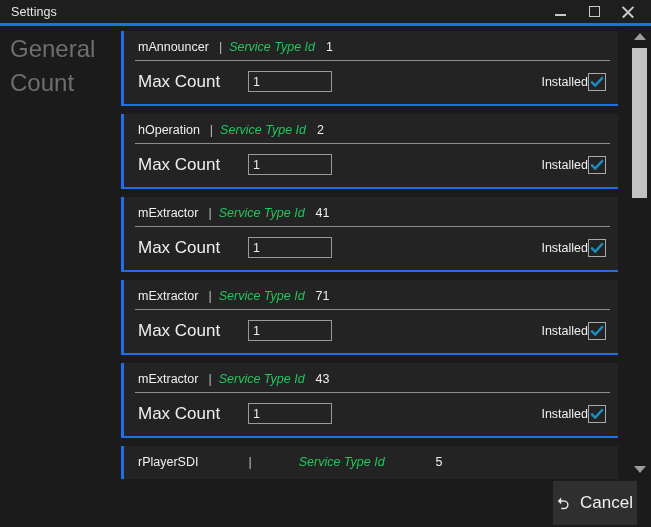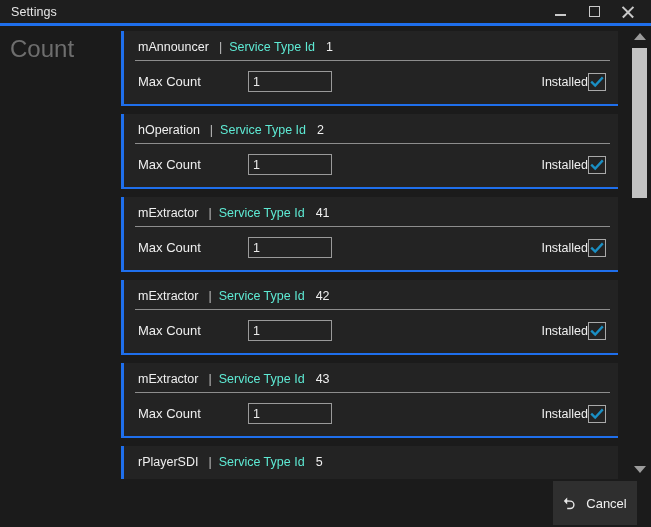--- a/index.html
+++ b/index.html
@@ -160,39 +160,40 @@
   }
   .card-name {
     color: #efefef;
     white-space: nowrap;
   }
   .card-sep {
     color: #bdbdbd;
     margin: 0 7px 0 10px;
   }
   .card-type-label {
-    color: #5eead4;
-    white-space: nowrap;
+    color: #22c55e;
+    white-space: nowrap;
+    font-style: italic;
   }
   .card-type-id {
     color: #efefef;
     margin-left: 11px;
   }
   .card-divider {
     height: 1px;
     background: #8d8d8d;
     margin: 0 8px 0 11px;
   }
   .card-row {
     display: flex;
     align-items: center;
     padding: 10px 12px 12px 14px;
   }
   .max-count-label {
-    font-size: 13px;
+    font-size: 17px;
     color: #efefef;
     white-space: nowrap;
     width: 110px;
     flex: 0 0 auto;
   }
   .count-input {
     width: 84px;
     height: 21px;
     background: #232323;
     border: 1px solid #9a9a9a;
@@ -221,20 +222,21 @@
   }
   .checkbox svg {
     position: absolute;
     left: 1px;
     top: 1px;
   }
 
   
   .card.partial .card-header {
     padding-bottom: 10px;
+    gap: 40px;
   }
 
   
   .scrollbar {
     position: absolute;
     right: 2px;
     top: 0;
     bottom: 0;
     width: 19px;
     background: #1b1b1b;
@@ -289,21 +291,21 @@
   }
   .btn {
     display: flex;
     align-items: center;
     justify-content: center;
     height: 44px;
     min-width: 84px;
     padding: 0 2px;
     background: #2f2f2f;
     color: #f0f0f0;
-    font-size: 13px;
+    font-size: 17px;
     font-family: "Liberation Sans", sans-serif;
     border: none;
     margin-left: 14px;
     cursor: default;
     box-sizing: border-box;
   }
   .btn .bi {
     display: inline-flex;
     align-items: center;
     margin-right: 9px;
@@ -327,20 +329,21 @@
       <div class="win-btn">
         <span class="glyph-close"></span>
       </div>
     </div>
   </div>
   <div class="accent-line"></div>
 
   <div class="body-wrap">
 
     <div class="sidebar">
+      <div class="nav-item">General</div>
       <div class="nav-item">Count</div>
     </div>
 
     <div class="content">
       <div class="scroll-viewport">
         <div class="cards" id="cards-container">
             <div class="card">
               <div class="card-header">
                 <span class="card-name">mAnnouncer</span>
                 <span class="card-sep">|</span>
@@ -398,21 +401,21 @@
                     <path d="M2 7.4 L5.2 10.6 L12 3.2" stroke="#1a8fc4" stroke-width="2.3" fill="none" stroke-linecap="square"></path>
                   </svg>
                 </span>
               </div>
             </div>
             <div class="card">
               <div class="card-header">
                 <span class="card-name">mExtractor</span>
                 <span class="card-sep">|</span>
                 <span class="card-type-label">Service Type Id</span>
-                <span class="card-type-id">42</span>
+                <span class="card-type-id">71</span>
               </div>
               <div class="card-divider"></div>
               <div class="card-row">
                 <span class="max-count-label">Max Count</span>
                 <input class="count-input" type="text" value="1" style="">
                 <span class="row-spacer"></span>
                 <span class="installed-label">Installed</span>
                 <span class="checkbox">
                   <svg width="14" height="14" viewBox="0 0 14 14">
                     <path d="M2 7.4 L5.2 10.6 L12 3.2" stroke="#1a8fc4" stroke-width="2.3" fill="none" stroke-linecap="square"></path>

